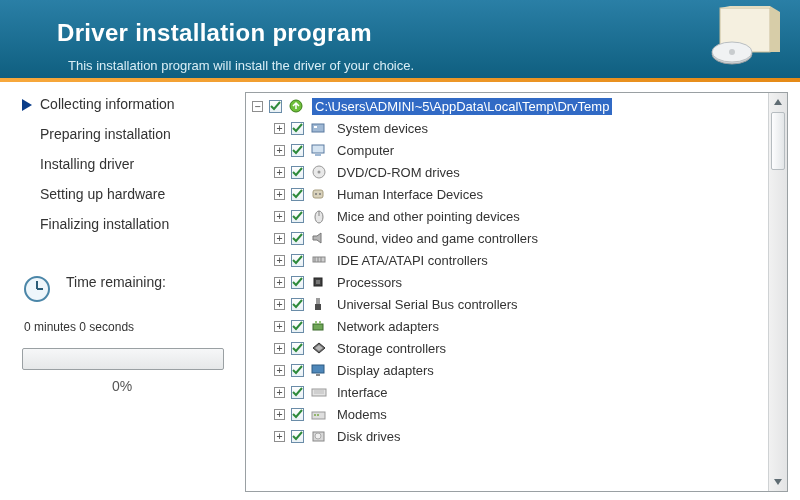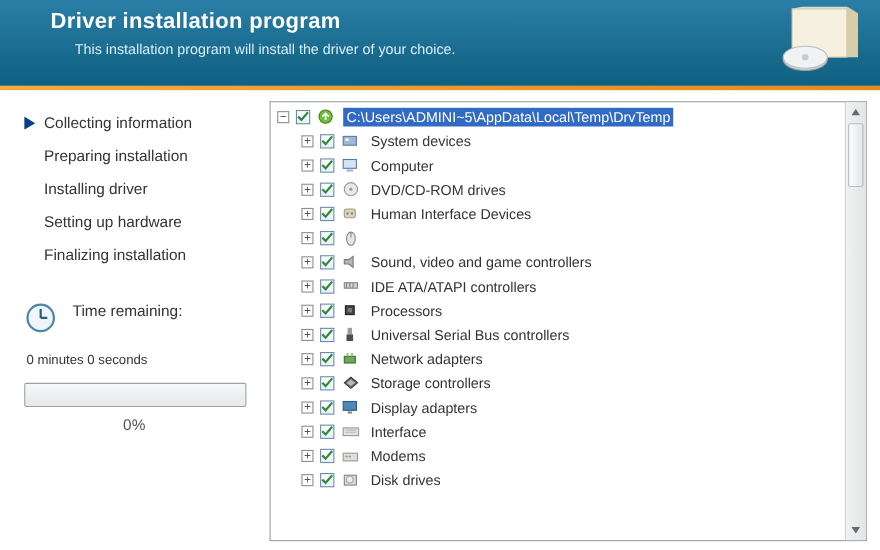--- a/index.html
+++ b/index.html
@@ -1,24 +1,24 @@
 <!DOCTYPE html>
 <html><head>
 <meta charset="utf-8">
 <style>
 html,body{margin:0;padding:0;width:800px;height:500px;font-family:Tahoma,Segoe UI,Arial,sans-serif;font-size:13px;color:#333;overflow:hidden;background:#fff}
 .header{height:78px;background:linear-gradient(to bottom,#2a7fa6 0%,#0f5f80 100%);color:#fff;position:relative;padding:8px 20px 0 46px;box-sizing:border-box}
-.header h1{margin:0;font-size:20px;font-weight:bold;letter-spacing:.3px}
+.header h1{margin:11px;font-size:24px;font-weight:bold;letter-spacing:.3px}
 .header p{margin:6px 0 0 22px;font-size:13px;color:#d9eef6}
 .header-icon{position:absolute;right:18px;top:6px;width:78px;height:64px}
 .orange-bar{height:4px;background:linear-gradient(to right,#f7a83c,#e58a17)}
 .body{display:flex;height:418px}
 .sidebar{width:245px;box-sizing:border-box;padding:14px 6px 0 22px}
 .steps{list-style:none;margin:0;padding:0}
-.steps li{display:flex;align-items:center;height:30px;font-size:14px;color:#333}
+.steps li{display:flex;align-items:flex-start;height:30px;font-size:14px;color:#333}
 .step-marker{width:18px;display:inline-block}
 .step-marker svg{vertical-align:middle}
 .time-row{display:flex;align-items:flex-start;margin-top:28px}
 .clock{width:30px;height:30px;margin-right:14px}
 .time-row .lbl{font-size:14px}
 .time-val{margin:16px 0 14px 2px;font-size:12px}
 .progress{width:200px;height:20px;border:1px solid #9aa0a3;background:linear-gradient(to bottom,#f6f7f8,#e6e8e9);border-radius:2px}
 .percent{text-align:center;width:200px;margin-top:8px;font-size:14px;color:#555}
 .tree-wrap{flex:1;margin:10px 12px 8px 0;border:1px solid #9aa0a3;position:relative;background:#fff;display:flex}
 .tree{flex:1;overflow:hidden;padding:2px 0 2px 0}
@@ -195,20 +195,21 @@
                 <svg width="11" height="11">
                   <path d="M1 5 L4 8 L10 1" stroke="#2e8a3b" stroke-width="2" fill="none"></path>
                 </svg>
               </span>
               <span class="ticon">
                 <svg width="18" height="16" viewBox="0 0 18 16">
                   <ellipse cx="9" cy="9" rx="4" ry="6" fill="#e6e6e6" stroke="#888"></ellipse>
                   <line x1="9" y1="3" x2="9" y2="8" stroke="#888"></line>
                 </svg>
               </span>
+              <span class="lbl-text">Mice and other pointing devices</span>
             </div>
           </li>
           <li class="child">
             <div class="node">
               <span class="exp">+</span>
               <span class="chk">
                 <svg width="11" height="11">
                   <path d="M1 5 L4 8 L10 1" stroke="#2e8a3b" stroke-width="2" fill="none"></path>
                 </svg>
               </span>

